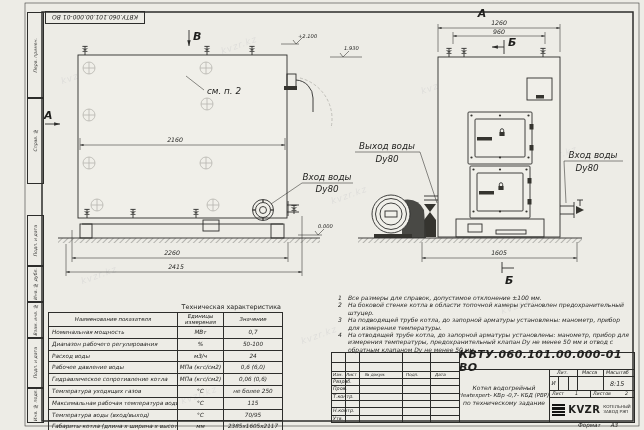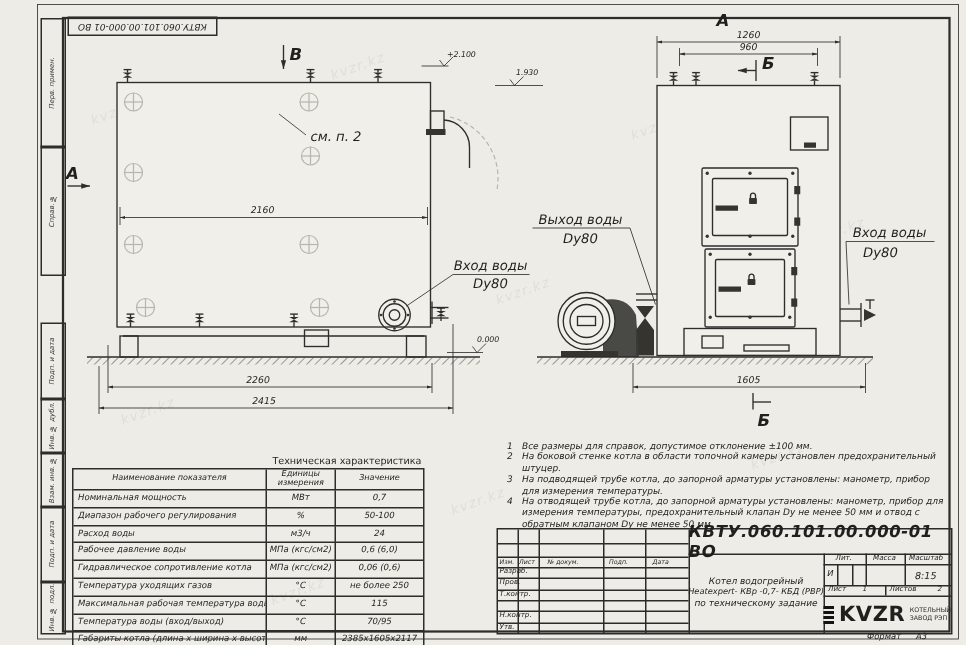--- a/index.html
+++ b/index.html
@@ -58,21 +58,21 @@
           display:flex;align-items:center;justify-content:center;
           font-size:11px;font-weight:bold;font-style:italic;letter-spacing:0.4px;
           border-bottom:1px solid #2b2b29;}
   .prod{position:absolute;left:127px;top:16px;width:90px;height:53px;overflow:hidden;
         display:flex;flex-direction:column;align-items:center;justify-content:center;
         text-align:center;font-style:italic;font-size:6px;line-height:7.6px;}
   .prod .pl2{font-size:5.5px;white-space:nowrap;}
   .logo{position:absolute;left:217px;top:44px;width:85px;height:25px;
         display:flex;align-items:center;justify-content:center;gap:3px;}
   .lmark{width:13px;height:12px;background:repeating-linear-gradient(180deg,#141412 0 2.2px,#edece6 2.2px 3.4px);}
-  .lkvzr{font-weight:800;font-size:14px;letter-spacing:0.4px;font-style:normal;text-align:right;}
+  .lkvzr{font-weight:800;font-size:10px;letter-spacing:0.4px;font-style:normal;text-align:right;}
   .lco{font-size:4.2px;line-height:4.8px;font-style:normal;color:#2b2b29;text-align:left;}
   .fmt{left:578px;top:421.5px;font-size:5.6px;font-style:italic;display:flex;gap:10px;}
 </style>
 </head>
 <body>
 
 <div class="sheet">
 
   <span class="wm" style="left:60px;top:70px">kvzr.kz</span>
   <span class="wm" style="left:220px;top:40px">kvzr.kz</span>

